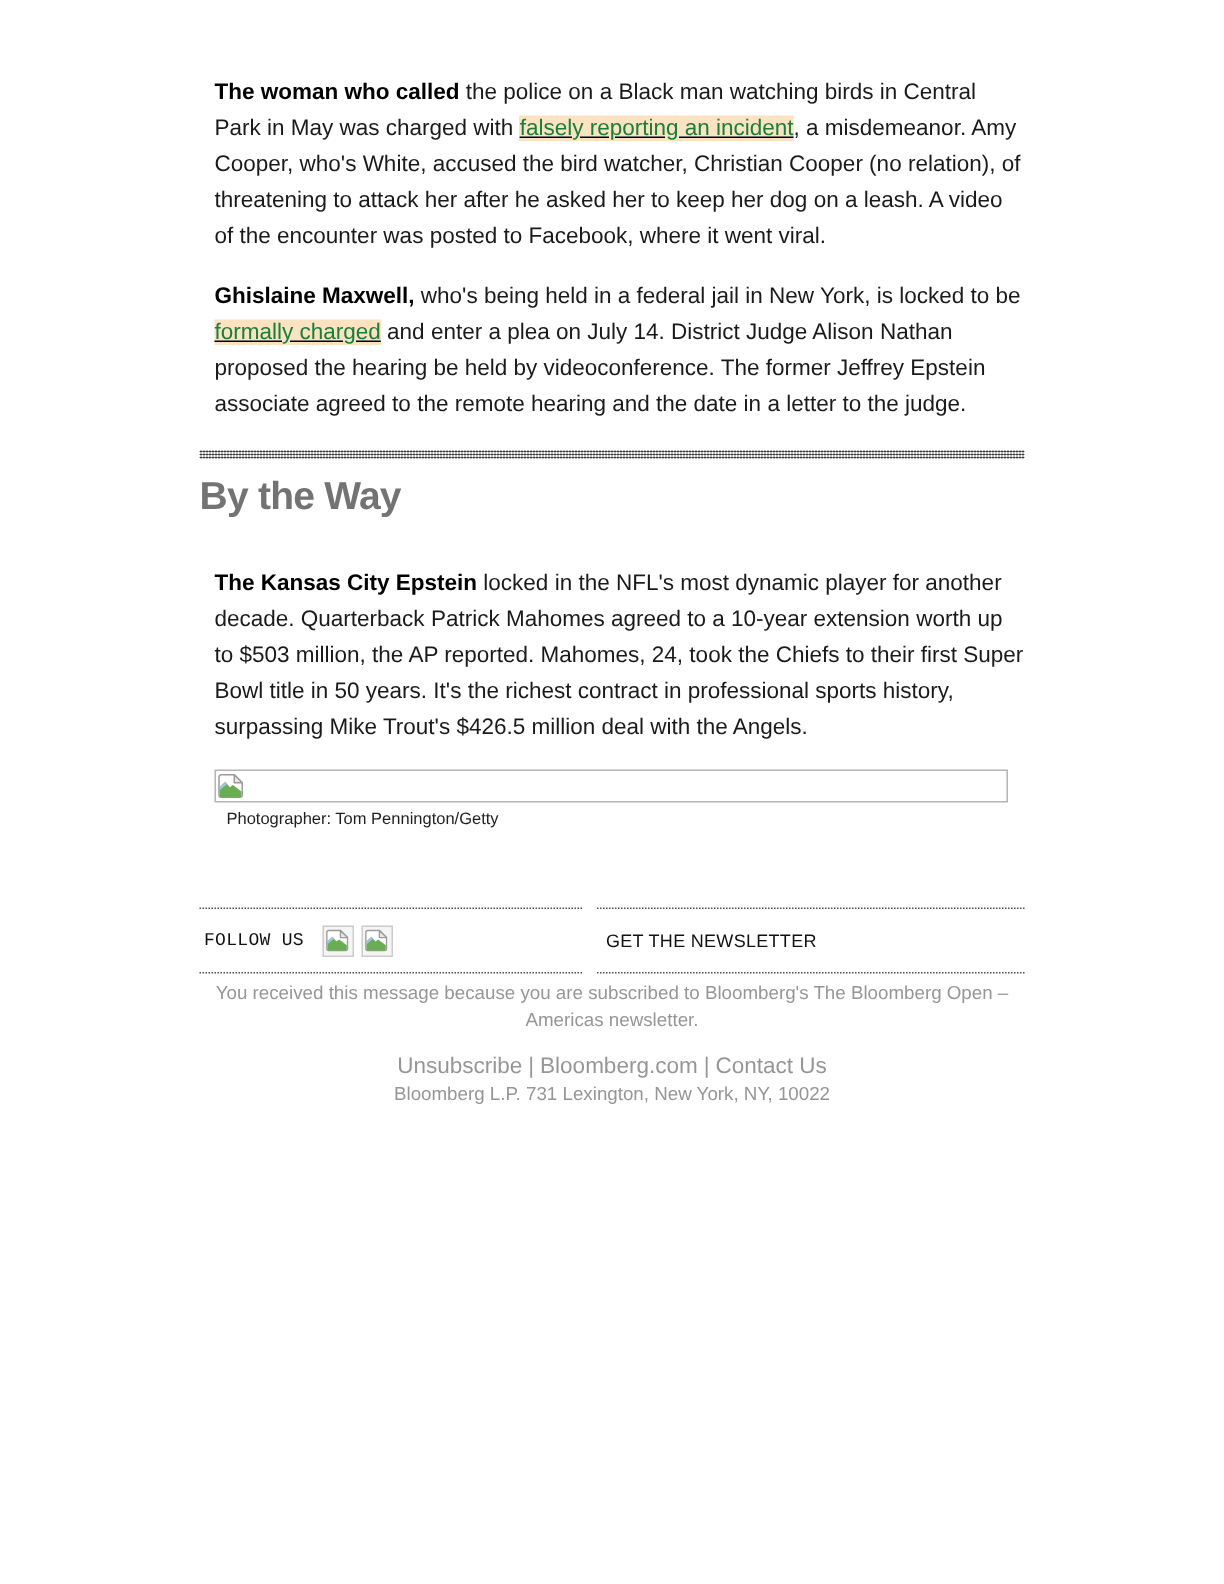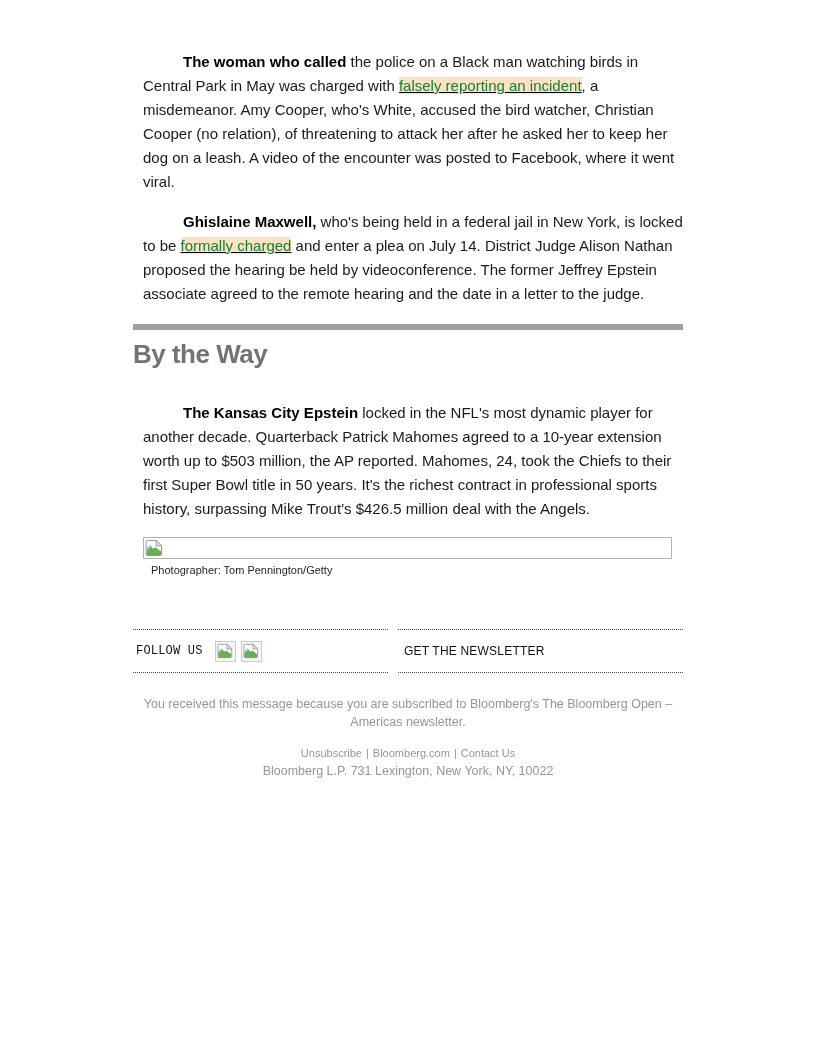--- a/index.html
+++ b/index.html
@@ -14,21 +14,21 @@
     margin-left: 133px;
     padding-top: 50px;
     color: #1a1a1a;
   }
   .story {
     margin: 0 0 16px 10px;
     font-size: 15px;
     line-height: 24px;
     color: #1a1a1a;
   }
-  .story b { color: #000; margin-left: 40px; }
+  .story b { color: #000; }
   a.hl-link {
     background: #fbe2c1;
     color: #15803d;
     text-decoration: underline;
     text-decoration-color: #000;
     cursor: pointer;
   }
   .dot-band {
     height: 6px;
     margin-top: 18px;
@@ -78,31 +78,31 @@
   .bar-right .bar-label { cursor: pointer; }
   .social-icons { display: flex; margin-left: 12px; gap: 5px; }
   .icon-frame {
     width: 21px; height: 21px;
     border: 1px solid #cccccc;
     background: #f5f5f5;
     display: flex; align-items: center; justify-content: center;
     cursor: pointer;
   }
   .footer-note {
-    margin-top: 22px;
+    margin-top: 4px;
     text-align: center;
     color: #969696;
     font-size: 12.5px;
     line-height: 18px;
   }
   .footer-links {
     margin-top: 13px;
     text-align: center;
     color: #969696;
-    font-size: 11px;
+    font-size: 15px;
     line-height: 18px;
   }
   .footer-links .flink { cursor: pointer; }
   .sep { margin: 0 4px; }
   .footer-address {
     text-align: center;
     color: #969696;
     font-size: 12.5px;
     line-height: 18px;
   }

